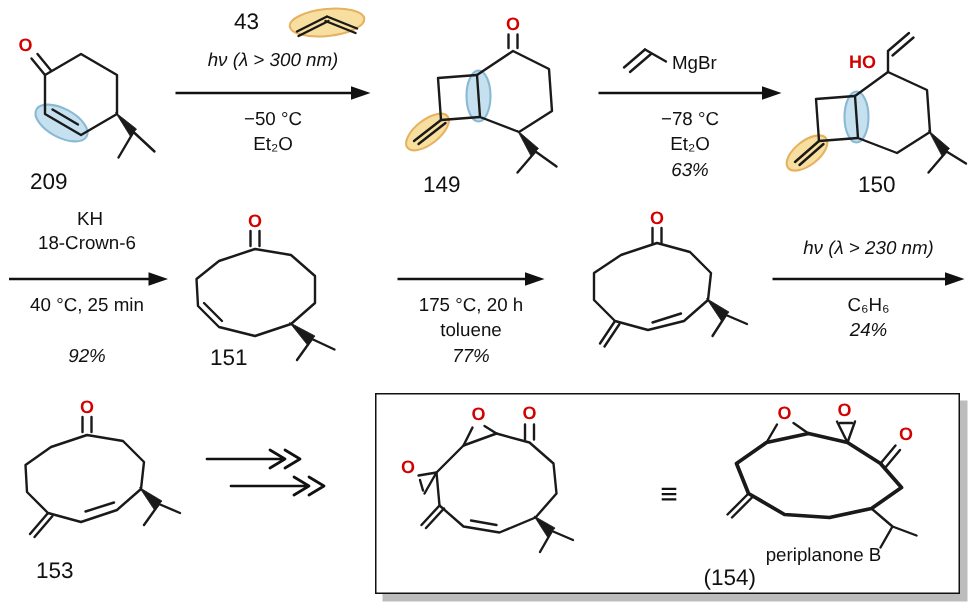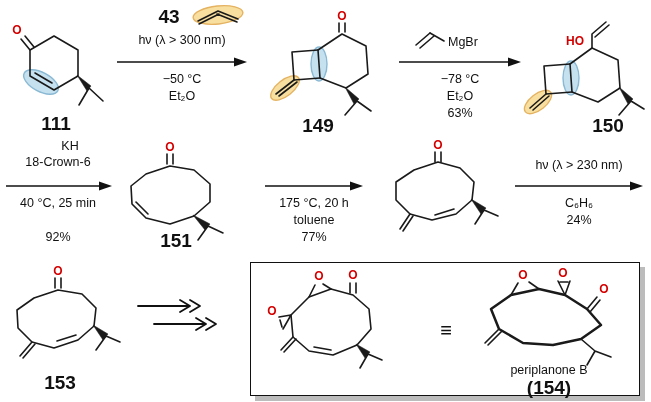--- a/index.html
+++ b/index.html
@@ -1,22 +1,22 @@
 <!DOCTYPE html>
 <html><head>
 <meta charset="utf-8">
 <style>
   *{box-sizing:border-box}
   body{margin:0;background:#ffffff}
   #scheme{position:relative;width:651px;height:402px;background:#fff;
     font-family:"Liberation Sans",sans-serif;color:#111;overflow:hidden}
   .abs{position:absolute}
-  .lbl{font-weight:700;font-size:19px;text-align:center}
+  .lbl{font-weight:400;font-size:15px;}
   .cond{font-size:12.5px;text-align:center;white-space:nowrap}
-  .it{}
+  .it{font-style:italic}
   svg{overflow:visible;display:block}
   .bond{stroke:#1a1a1a;stroke-width:1.6;fill:none;stroke-linecap:round;stroke-linejoin:round}
   .bold{stroke-width:2.5}
   .wedge{fill:#1a1a1a;stroke:#1a1a1a;stroke-width:.5}
   .oxy{fill:#d40000;font-family:"Liberation Sans",sans-serif;font-size:12px;font-weight:700;text-anchor:middle}
   .atom-lbl{fill:#111;font-family:"Liberation Sans",sans-serif;font-size:12.5px}
   .hl-blue{fill:#b5d9ec;opacity:.78;stroke:#6aa6c8;stroke-width:1.4}
   .hl-yellow{fill:#f7d98b;opacity:.82;stroke:#dfa23f;stroke-width:1.4}
   .arr line{stroke:#111;stroke-width:1.7}
   .arr polygon{fill:#111}
@@ -31,21 +31,21 @@
 
   <svg class="abs" style="left:8px;top:14px" width="100" height="98" viewBox="0 0 100 98">
     <ellipse class="hl-blue" cx="33" cy="68" rx="19" ry="9.5" transform="rotate(28 33 68)"></ellipse>
     <text class="oxy" x="9" y="20">O</text>
     <path class="bond" d="M22,36 L13,25 M26,33 L17,22"></path>
     <path class="bond" d="M46,22 L70,36 L70,62 L46,76 L22,62 L22,36 Z"></path>
     <path class="bond" d="M27,59 L44,69"></path>
     <polygon class="wedge" points="69,61 83,72 79,77"></polygon>
     <path class="bond" d="M81,74 L71,91 M81,74 L95,87"></path>
   </svg>
-  <div class="abs lbl" style="left:20px;top:113px;width:72px">111</div>
+  <div class="abs lbl" style="left:20px;top:113px;width:72px">209</div>
 
   <div class="abs lbl" style="left:156px;top:6px;width:26px">43</div>
   <svg class="abs" style="left:184px;top:2px" width="66" height="26" viewBox="0 0 66 26">
     <ellipse class="hl-yellow" cx="34" cy="13" rx="25" ry="9" transform="rotate(-6 34 13)"></ellipse>
     <path class="bond" d="M14,19 L34,9 M15,22 L35,12 M34,9 L54,17 M33,12 L53,20"></path>
   </svg>
 
   <div class="abs cond it" style="left:112px;top:33px;width:140px">hν (λ &gt; 300 nm)</div>
   <svg class="abs arr" style="left:116px;top:54px" width="132" height="16" viewBox="0 0 132 16">
     <line x1="1" y1="8" x2="119" y2="8"></line>
@@ -87,21 +87,21 @@
     <text class="oxy" x="47" y="37">HO</text>
     <path class="bond" d="M64,40 L64,26 M64,26 L78,14 M67,29 L81,17"></path>
     <path class="bond" d="M64,40 L90,52 L92,80 L70,94 L44,84 L42,56 Z"></path>
     <path class="bond" d="M42,56 L16,58 L18,86 L44,84"></path>
     <path class="bond" d="M18,86 L2,100 M21,88 L5,102"></path>
     <polygon class="wedge" points="91,79 105,91 100,96"></polygon>
     <path class="bond" d="M103,93 L91,107 M103,93 L116,101"></path>
   </svg>
   <div class="abs lbl" style="left:572px;top:115px;width:72px">150</div>
 
-  <div class="abs cond" style="left:14px;top:139px;width:112px">KH</div>
+  <div class="abs cond" style="left:4px;top:139px;width:112px">KH</div>
   <div class="abs cond" style="left:2px;top:155px;width:112px">18-Crown-6</div>
   <svg class="abs arr" style="left:5px;top:178px" width="108" height="16" viewBox="0 0 108 16">
     <line x1="1" y1="8" x2="95" y2="8"></line>
       <polygon points="94,3.5 107,8 94,12.5"></polygon>
   </svg>
   <div class="abs cond" style="left:2px;top:196px;width:112px">40 °C, 25 min</div>
   <div class="abs cond it" style="left:2px;top:230px;width:112px">92%</div>
 
   <svg class="abs" style="left:118px;top:140px" width="125" height="100" viewBox="0 0 125 100">
     <text class="oxy" x="52" y="11">O</text>

